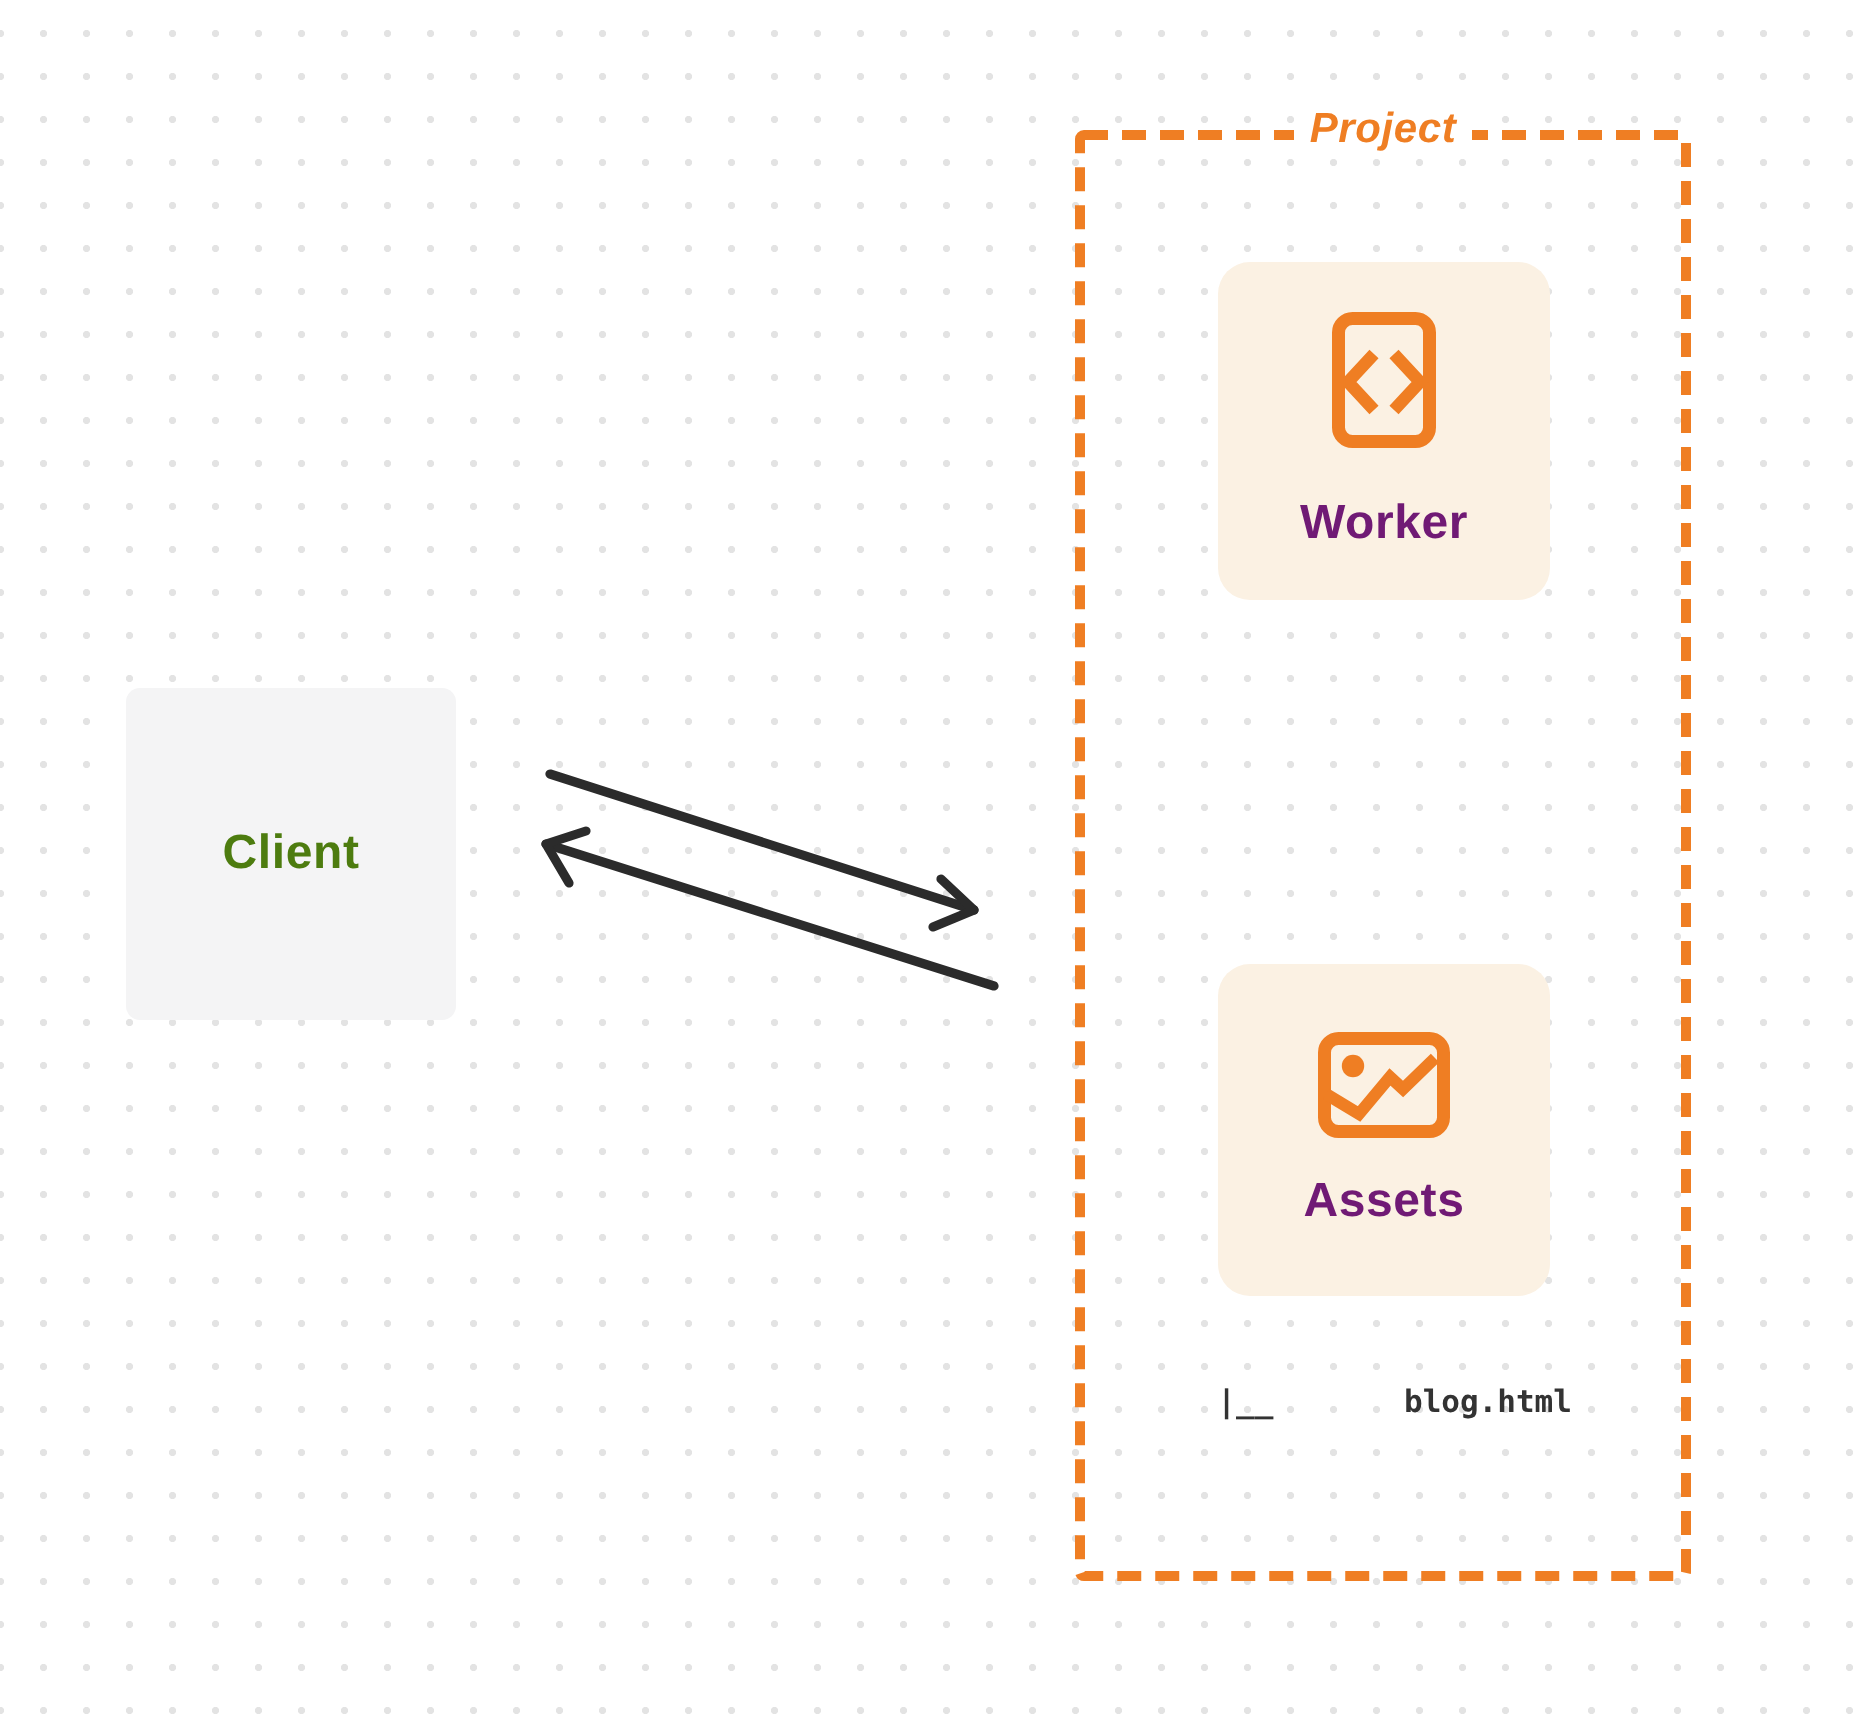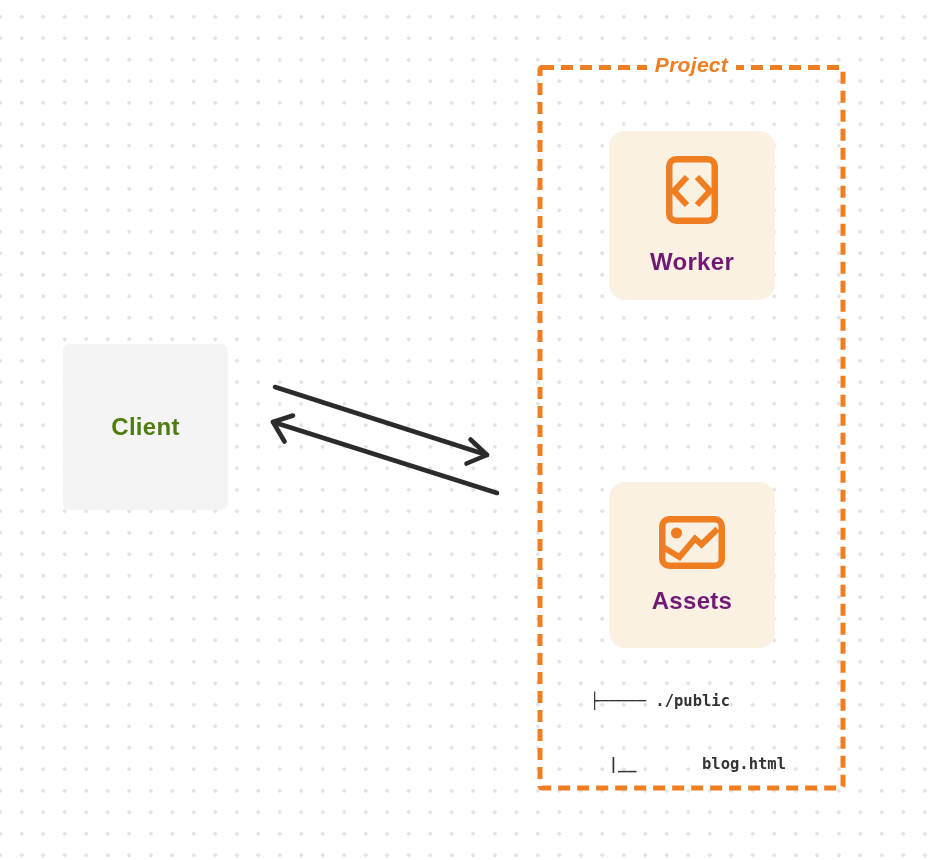--- a/index.html
+++ b/index.html
@@ -86,18 +86,17 @@
   <div class="card assets-card">
     <svg width="66" height="53" viewBox="0 0 66 53">
       <rect x="3.25" y="3.25" width="59.5" height="46.5" rx="7" fill="none" stroke="#ef7e23" stroke-width="6.5"></rect>
       <circle cx="17.5" cy="17" r="5.6" fill="#ef7e23"></circle>
       <path d="M4 31 L20.5 41 L36 22.5 L42.5 28.5 L58.5 13" fill="none" stroke="#ef7e23" stroke-width="6" stroke-linejoin="miter"></path>
     </svg>
     <div class="card-label">Assets</div>
   </div>
 
   <div class="file-tree">
-    <div>├───── ./public</div>
     <div>  |__       blog.html</div>
     
   </div>
 
 </div>
 
 </body></html>

